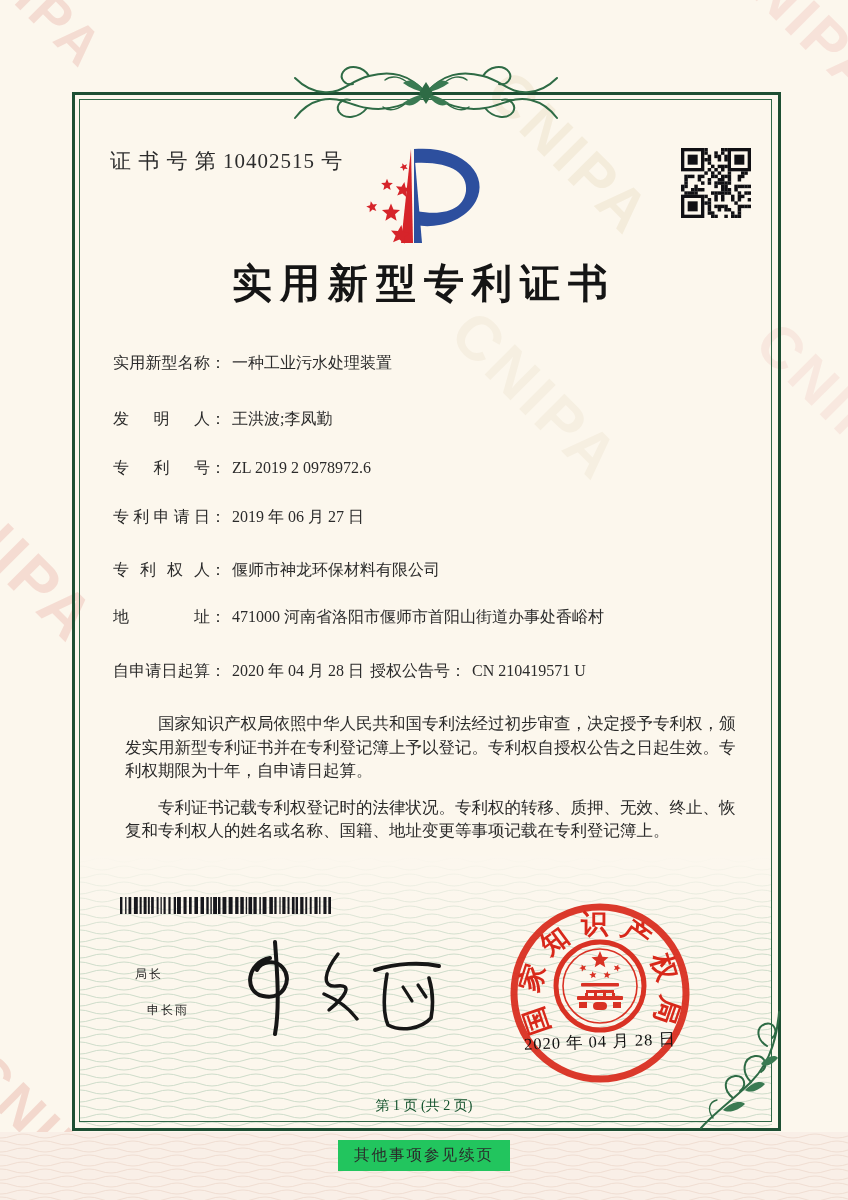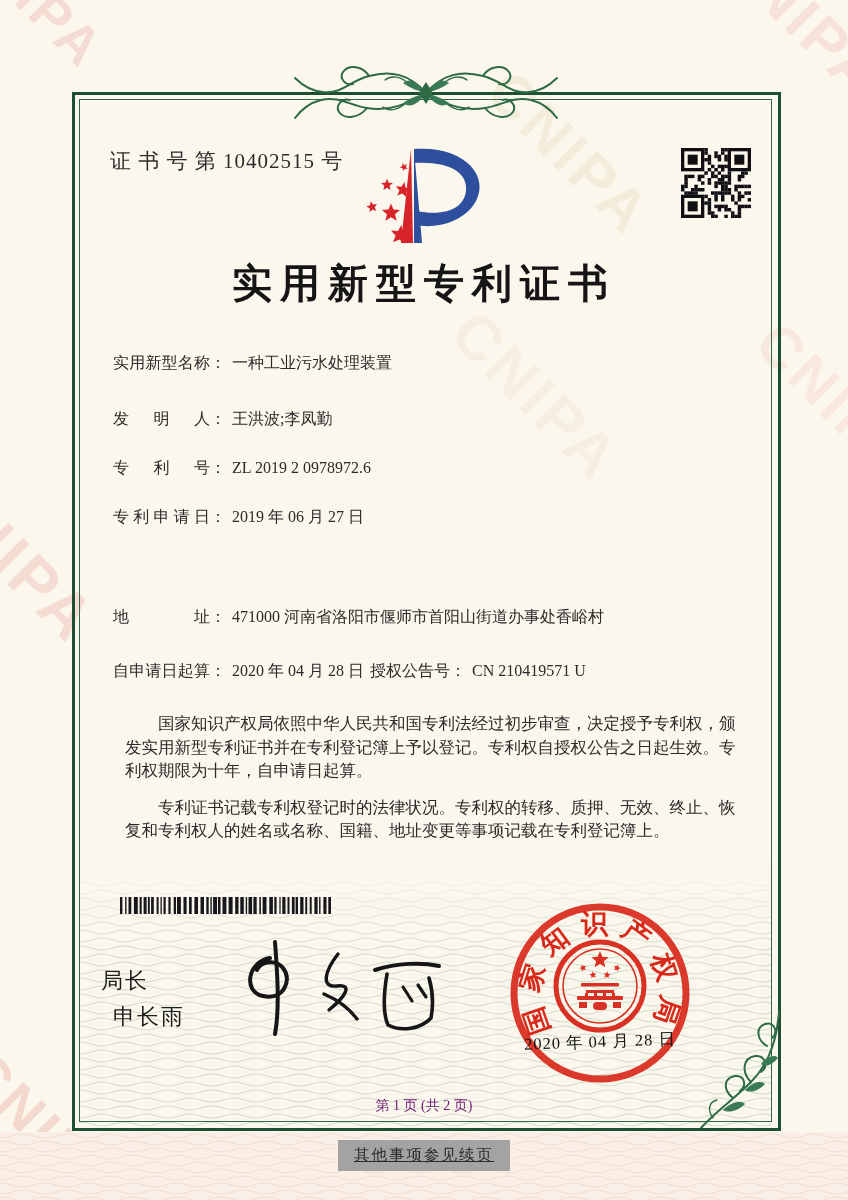--- a/index.html
+++ b/index.html
@@ -22,28 +22,28 @@
   .certno{left:110px;top:147px;font-size:21px;letter-spacing:1px;color:#2c2c2c;}
   .title{left:0;top:256px;width:848px;text-align:center;font-size:40px;font-weight:bold;
          letter-spacing:8px;color:#151515;}
   .frow{left:113px;font-size:16px;color:#2b2b2b;white-space:nowrap;}
   .flabel{display:inline-block;width:97px;text-align:justify;text-align-last:justify;
           vertical-align:bottom;}
   .fcolon{margin-right:6px;}
   .grant2{position:absolute;left:257px;top:0;white-space:nowrap;}
   .paras{left:112px;top:699px;width:652px;font-size:16.5px;line-height:23.5px;color:#2a2a2a;}
   .paras p{margin:13px;text-indent:2em;}
-  .director{left:101px;font-size:22px;letter-spacing:2px;color:#1d1d1d;
+  .director{left:135px;font-size:12px;letter-spacing:2px;color:#1d1d1d;
             font-family:"Liberation Sans","DejaVu Sans",sans-serif;}
   .sealdate{left:505px;top:1031px;width:190px;text-align:center;font-size:16.5px;
             color:#111;transform:rotate(-2deg);letter-spacing:1px;}
-  .pageno{left:0;top:1097px;width:848px;text-align:center;font-size:14px;color:#701a75;}
+  .pageno{left:0;top:1097px;width:848px;text-align:center;font-size:14px;color:#14532d;}
   .contbox{left:0;top:1140px;width:848px;text-align:center;}
-  .contbox span{display:inline-block;background:#a3a3a3;padding:5px 16px;font-size:15.5px;
-                letter-spacing:2px;color:#2a2a2a;text-decoration:underline;}
+  .contbox span{display:inline-block;background:#22c55e;padding:5px 16px;font-size:15.5px;
+                letter-spacing:2px;color:#2a2a2a;}
 </style>
 </head>
 <body>
 
 <div class="page">
 
   <div class="abs wm" style="left:-62px;top:-38px;font-size:54px;color:#f4dcd2;">CNIPA</div>
   <div class="abs wm" style="left:700px;top:-18px;font-size:60px;color:#f7e2d9;">CNIPA</div>
   <div class="abs wm" style="left:-98px;top:518px;font-size:64px;color:#f5dcd2;">CNIPA</div>
   <div class="abs wm" style="left:738px;top:368px;font-size:58px;color:#f8e8df;">CNIPA</div>
@@ -286,20 +286,23 @@
   </div>
   <div class="abs frow" style="top:409px;">
     <span class="flabel">发明人</span><span class="fcolon">：</span><span>王洪波;李凤勤</span>
   </div>
   <div class="abs frow" style="top:458px;">
     <span class="flabel">专利号</span><span class="fcolon">：</span><span>ZL 2019 2 0978972.6</span>
   </div>
   <div class="abs frow" style="top:507px;">
     <span class="flabel">专利申请日</span><span class="fcolon">：</span><span>2019 年 06 月 27 日</span>
   </div>
+  <div class="abs frow" style="top:560px;">
+    <span class="flabel">专利权人</span><span class="fcolon">：</span><span>偃师市神龙环保材料有限公司</span>
+  </div>
   <div class="abs frow" style="top:607px;">
     <span class="flabel">地址</span><span class="fcolon">：</span><span>471000 河南省洛阳市偃师市首阳山街道办事处香峪村</span>
   </div>
   <div class="abs frow" style="top:661px;">
     <span class="flabel">自申请日起算</span><span class="fcolon">：</span><span>2020 年 04 月 28 日</span>
     <span class="grant2">
       <span>授权公告号</span><span class="fcolon">：</span><span>CN 210419571 U</span>
     </span>
   </div>
 

